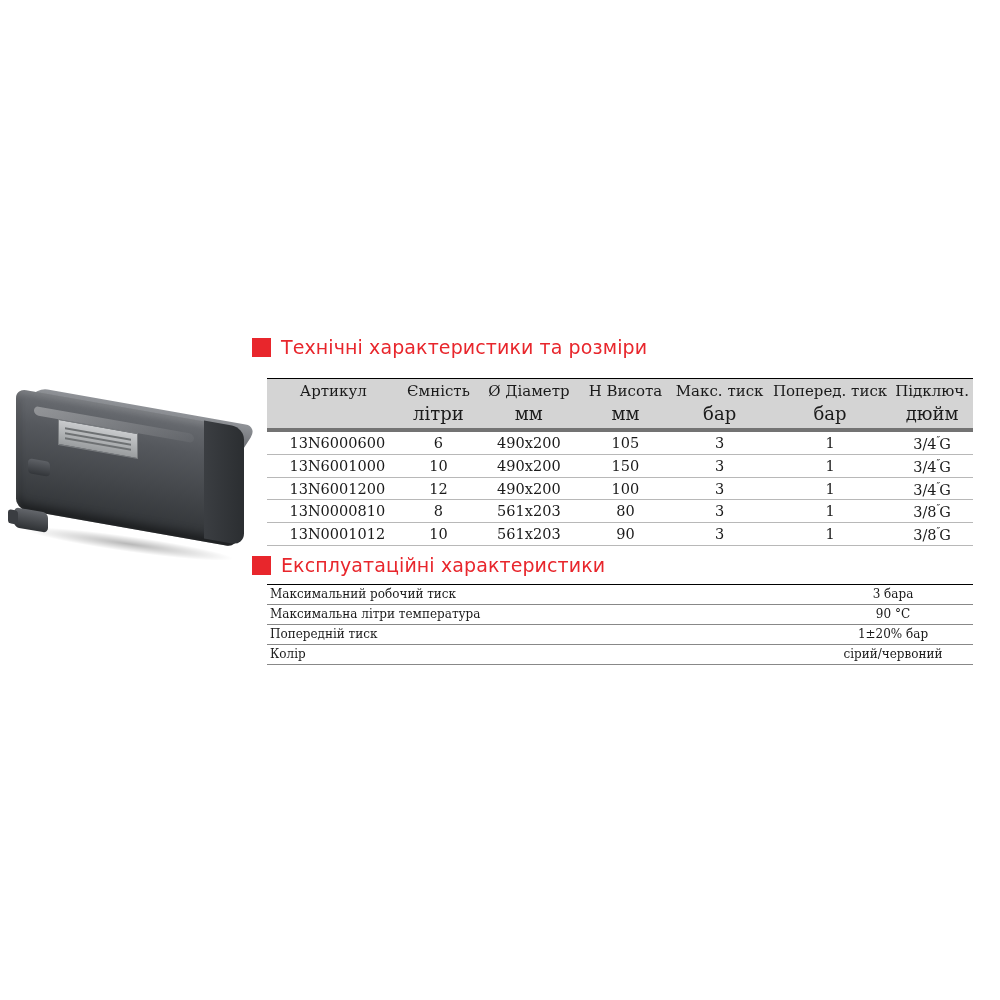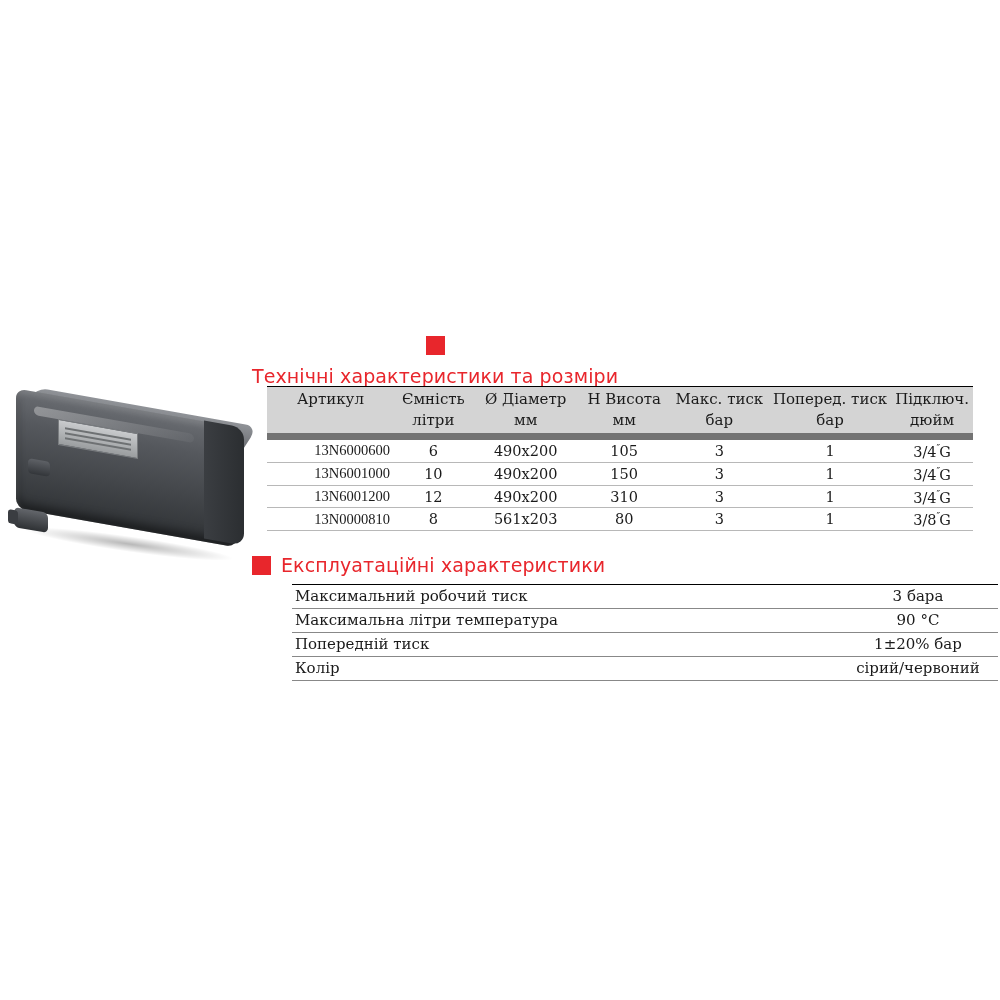--- a/index.html
+++ b/index.html
@@ -141,82 +141,80 @@
     background: #e8262c;
     flex: 0 0 auto;
   }
   .section-heading .htext {
     font-family: "DejaVu Sans", sans-serif;
     font-size: 19px;
     color: #e8262c;
     letter-spacing: 0.1px;
     white-space: nowrap;
   }
-  #heading-tech { left: 252px; top: 336px; flex-direction: column; }
+  #heading-tech { left: 252px; top: 336px; }
   #heading-oper { left: 252px; top: 554px; text-align: right; }
 
   
   table {
     border-collapse: collapse;
     font-family: "DejaVu Serif", serif;
   }
 
   #tech-table {
     position: absolute;
     left: 267px;
-    top: 386px;
+    top: 378px;
     width: 706px;
     font-size: 14.5px;
   }
   #tech-table th, #tech-table td {
     text-align: center;
     padding: 1px 4px;
     white-space: nowrap;
   }
   #tech-table thead tr.head-main th {
     background: #d4d4d4;
     font-weight: normal;
     padding-top: 3px;
     padding-bottom: 2px;
     border-top: 1px solid #000;
     font-size: 15px;
   }
   #tech-table thead tr.head-units th {
     background: #d4d4d4;
     font-weight: normal;
     padding-bottom: 4px;
-    border-bottom: 7px solid #737373;
-    font-size: 15px;
+    border-bottom: 4px solid #737373;
+    font-size: 18px;
   }
   #tech-table tbody td {
     padding-top: 2px;
     padding-bottom: 2px;
     border-bottom: 1px solid #b8b8b8;
   }
   #tech-table tbody tr:last-child td {
     border-bottom: 1px solid #b8b8b8;
   }
   #tech-table td.col-art {
-    text-align: right;
+    text-align: center;
     padding-left: 12px;
-    font-family: Liberation Serif, serif;
   }
   .sup-in {
     font-size: 10px;
     vertical-align: super;
     letter-spacing: -1px;
   }
 
   #oper-table {
     position: absolute;
     left: 267px;
     top: 584px;
     width: 706px;
-    font-size: 15px;
-    margin-left: 25px;
+    font-size: 12px;
   }
   #oper-table td {
     padding: 2px 0 3px 0;
     border-bottom: 1px solid #888;
     white-space: nowrap;
   }
   #oper-table tr:first-child td {
     border-top: 1px solid #000;
   }
   #oper-table td.param {
@@ -285,34 +283,43 @@
       <td>490x200</td>
       <td>150</td>
       <td>3</td>
       <td>1</td>
       <td><span>3/4</span><span class="sup-in">″</span><span>G</span></td>
     </tr>
     <tr>
       <td class="col-art">13N6001200</td>
       <td>12</td>
       <td>490x200</td>
-      <td>310</td>
+      <td>100</td>
       <td>3</td>
       <td>1</td>
       <td><span>3/4</span><span class="sup-in">″</span><span>G</span></td>
     </tr>
     <tr>
       <td class="col-art">13N0000810</td>
       <td>8</td>
       <td>561x203</td>
       <td>80</td>
       <td>3</td>
       <td>1</td>
       <td><span>3/8</span><span class="sup-in">″</span><span>G</span></td>
     </tr>
+    <tr>
+      <td class="col-art">13N0001012</td>
+      <td>10</td>
+      <td>561x203</td>
+      <td>90</td>
+      <td>3</td>
+      <td>1</td>
+      <td><span>3/8</span><span class="sup-in">″</span><span>G</span></td>
+    </tr>
   </tbody>
 </table>
 
 <div class="section-heading" id="heading-oper">
   <span class="sq"></span>
   <span class="htext">Експлуатаційні характеристики</span>
 </div>
 
 <table id="oper-table">
   <tbody>

